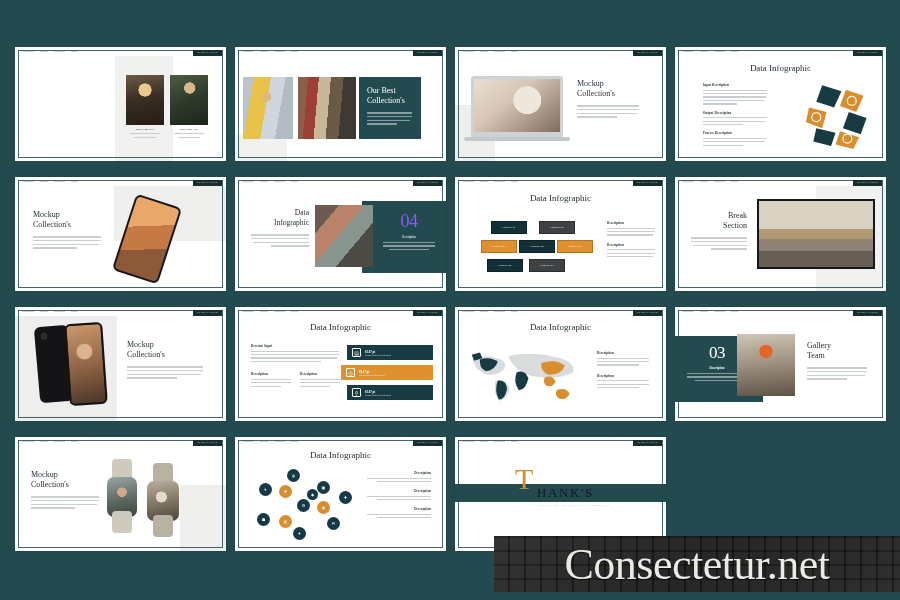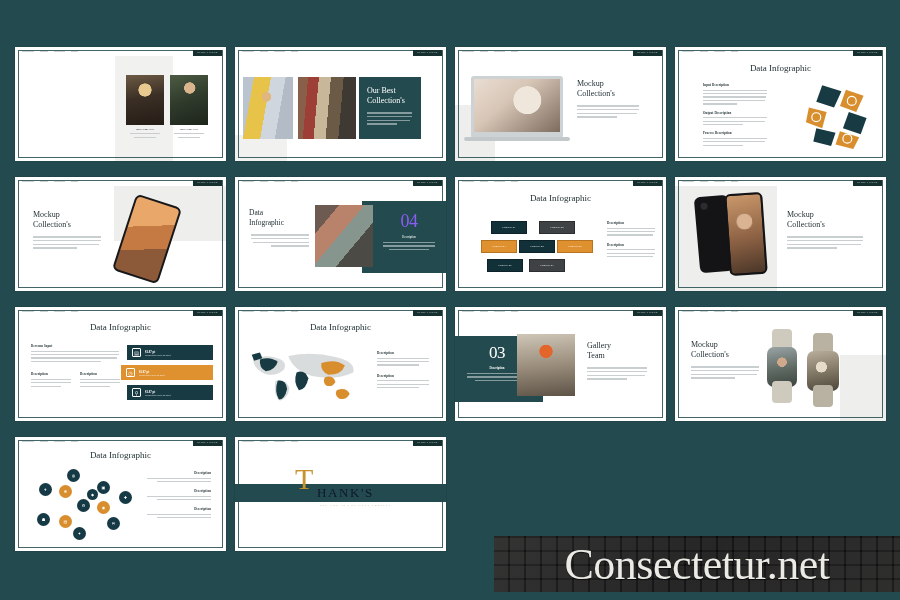--- a/index.html
+++ b/index.html
@@ -300,21 +300,21 @@
   </div>
 
   <div class="slide">
     <div class="navbar">
         <i></i>
         <i></i>
         <i></i>
         <i></i>
       </div>
     <div class="badge">SLIDE • DECK</div>
-    <div style="position:absolute;left:14px;top:32px;width:60px;text-align:left;">
+    <div style="position:absolute;left:14px;top:32px;width:60px;text-align:right;">
       <div class="title-serif" style="font-size:7.5px;">Data</div>
       <div class="title-serif" style="font-size:7.5px;margin-top:1px;">Infographic</div>
       <div class="lines" style="margin-top:7px;align-items:flex-end;">
         <u style="width:58px"></u>
           <u style="width:58px"></u>
           <u style="width:56px"></u>
           <u style="width:38px"></u>
       </div>
     </div>
     <div class="teal" style="position:absolute;right:0;top:24px;width:84px;height:72px;"></div>
@@ -359,20 +359,44 @@
       <div class="heads" style="margin-top:7px">Description</div>
       <div class="lines tiny" style="margin-top:2.5px">
           <u style="width:48px"></u>
           <u style="width:48px"></u>
           <u style="width:46px"></u>
         </div>
     </div>
     <div class="frame-border"></div>
   </div>
 
+  <div class="slide">
+    <div class="navbar">
+        <i></i>
+        <i></i>
+        <i></i>
+        <i></i>
+      </div>
+    <div class="badge">SLIDE • DECK</div>
+    <div style="position:absolute;right:0;top:9px;width:70px;bottom:0;background:#f1f1ef;"></div>
+    <div style="position:absolute;left:14px;top:34px;width:58px;text-align:right;">
+      <div class="title-serif" style="font-size:8px;">Break</div>
+      <div class="title-serif" style="font-size:8px;margin-top:1px;">Section</div>
+      <div class="lines" style="margin-top:7px;align-items:flex-end;">
+        <u style="width:56px"></u>
+          <u style="width:56px"></u>
+          <u style="width:54px"></u>
+          <u style="width:36px"></u>
+      </div>
+    </div>
+    <div style="position:absolute;left:82px;top:22px;width:118px;height:70px;background:#13181b;padding:2px;">
+      <div class="photo p-shelf" style="width:100%;height:100%;"></div>
+    </div>
+    <div class="frame-border"></div>
+  </div>
 
   <div class="slide">
     <div class="navbar">
         <i></i>
         <i></i>
         <i></i>
         <i></i>
       </div>
     <div class="badge">SLIDE • DECK</div>
     <div style="position:absolute;left:0;top:9px;width:102px;bottom:0;background:#eeeeec;"></div>

